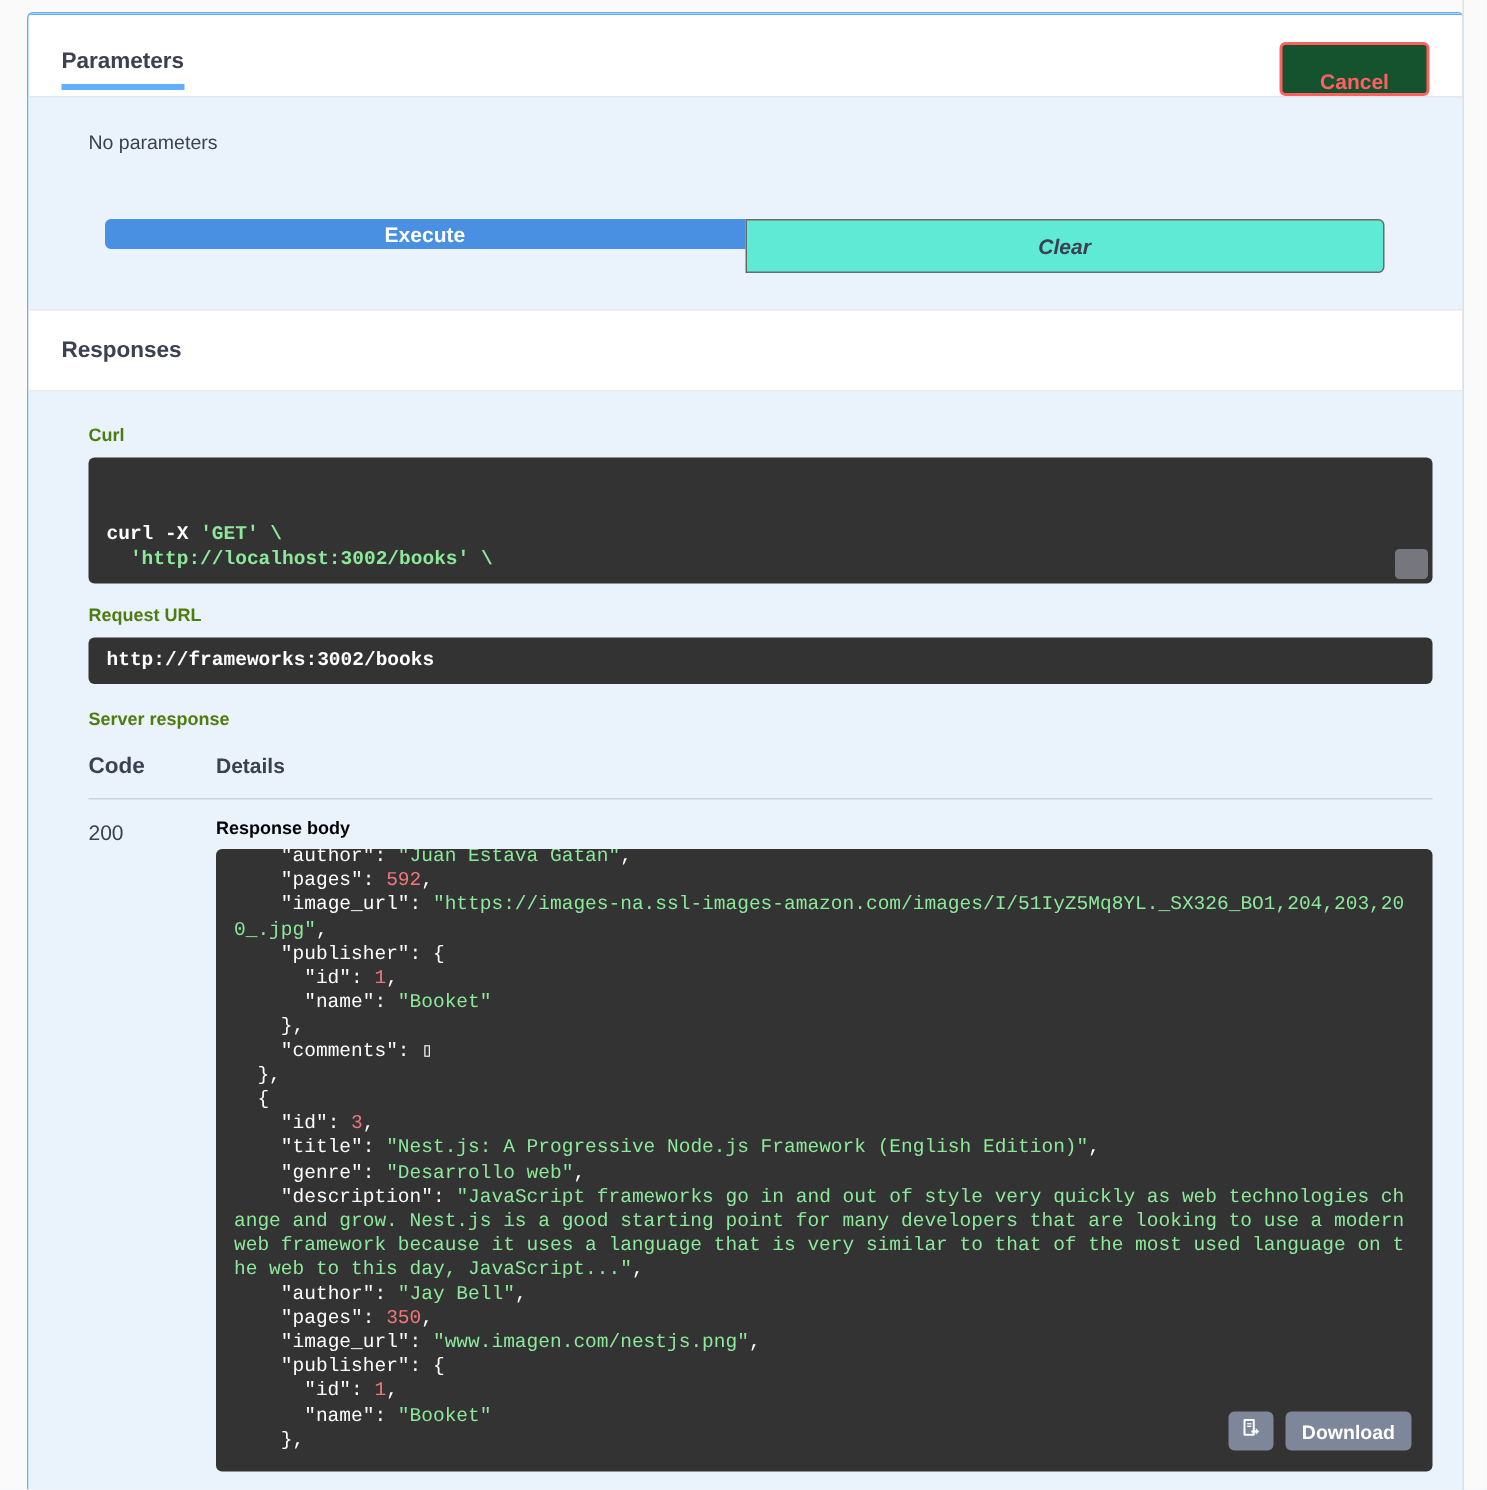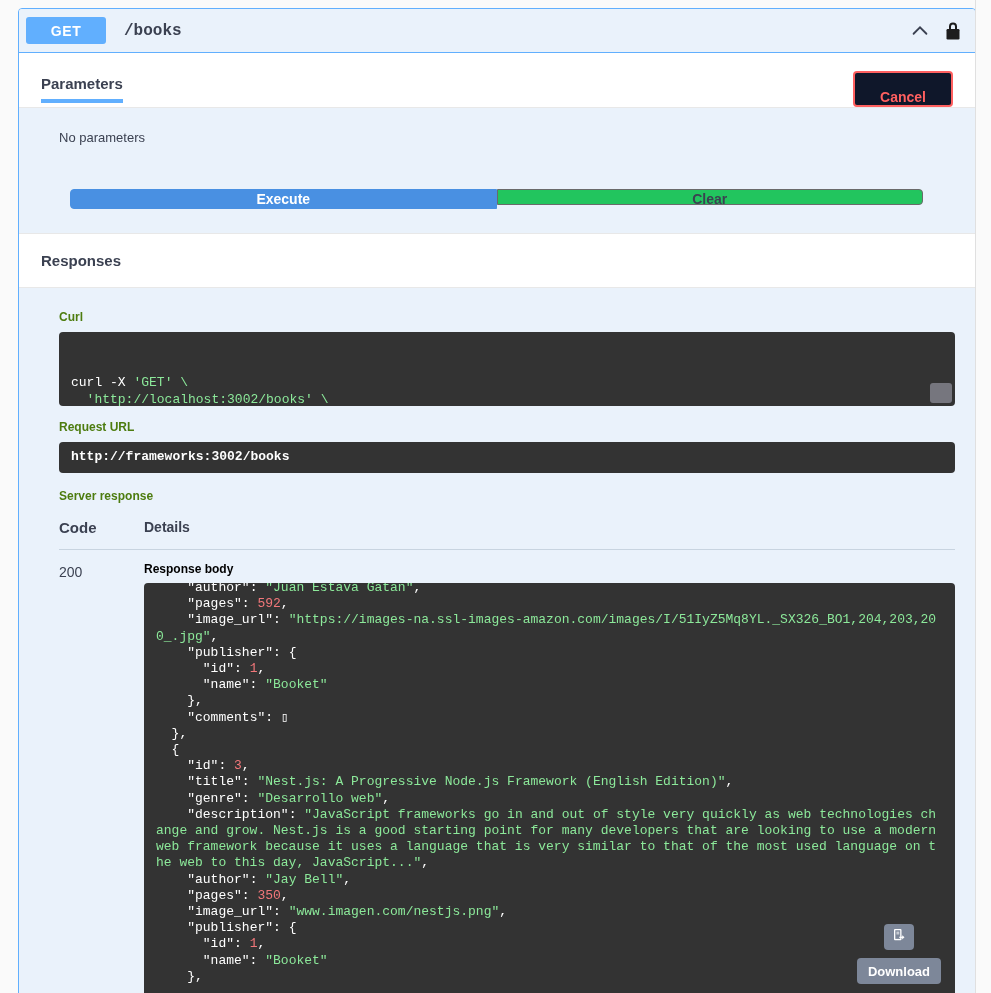--- a/index.html
+++ b/index.html
@@ -108,21 +108,21 @@
     position: absolute;
     left: 0;
     bottom: 0;
     height: 4px;
     width: 100%;
     background: #61affe;
   }
   .btn-cancel {
     width: 100px;
     height: 30px;
-    background: #0f172a;
+    background: #14532d;
     border: 2px solid #ff6060;
     border-radius: 4px;
     color: #ff6060;
     font-size: 14px;
     font-weight: bold;
     font-family: "Liberation Sans", sans-serif;
     cursor: pointer;
     padding: 16px;
   }
 
@@ -148,29 +148,30 @@
     border: 1px solid #4990e2;
     border-radius: 4px 0 0 4px;
     color: #fff;
     font-size: 14px;
     font-weight: bold;
     font-family: "Liberation Sans", sans-serif;
     cursor: pointer;
   }
   .btn-clear {
     flex: 1 1 0;
-    height: 16px;
-    background: #22c55e;
+    height: 36px;
+    background: #5eead4;
     border: 1px solid #6a6a6a;
     border-radius: 0 4px 4px 0;
     color: #3b4151;
     font-size: 14px;
     font-weight: bold;
     font-family: "Liberation Sans", sans-serif;
     cursor: pointer;
+    font-style: italic;
   }
 
   
   .responses-head {
     background: #fff;
     padding: 18px 0 18px 22px;
     border-top: 1px solid #e8e8e8;
     border-bottom: 1px solid #e8e8e8;
   }
   .responses-head h4 {
@@ -200,21 +201,21 @@
     margin: 0 0 0 20px;
     padding: 10px 12px;
     box-sizing: border-box;
     overflow: hidden;
     color: #ffffff;
     font-family: "Liberation Mono", monospace;
     font-size: 13px;
     line-height: 16.5px;
     white-space: pre;
   }
-  .curl-block { height: 74px; }
+  .curl-block { height: 84px; font-weight: bold; }
   .curl-block .gr { color: #8ce99a; }
   .url-block {
     height: 31px;
     display: flex;
     align-items: center;
     font-weight: bold;
     font-size: 13px;
     padding: 0 12px;
     margin-top: 0;
   }
@@ -300,21 +301,20 @@
   .json-scroll .s { color: #8ce99a; }
   .json-scroll .n { color: #f2777a; }
   .json-scroll .p { color: #ffffff; }
   .json-btns {
     position: absolute;
     right: 14px;
     bottom: 14px;
     display: flex;
     align-items: center;
     gap: 8px;
-    flex-direction: column;
   }
   .btn-copy-json {
     width: 30px;
     height: 26px;
     background: #7d8799;
     border: none;
     border-radius: 4px;
     display: flex;
     align-items: center;
     justify-content: center;
@@ -343,37 +343,20 @@
     border-left: 1px solid #e0e0e0;
   }
 </style>
 </head>
 <body>
 
 <div id="page">
 
   <div class="opblock">
 
-    <div class="opblock-summary">
-      <span class="method-badge">GET</span>
-      <span class="op-path">/books</span>
-      <span class="summary-ctrl">
-        <span>
-          <svg class="chevron-up" viewBox="0 0 24 24" fill="none" stroke="#3b4151" stroke-width="2" stroke-linecap="round">
-            <polyline points="5,15 12,8 19,15"></polyline>
-          </svg>
-        </span>
-        <span>
-          <svg class="lock-icon" viewBox="0 0 20 22" fill="#1d1d1d">
-            <path d="M6 9V6.5a4 4 0 1 1 8 0V9h-2V6.5a2 2 0 1 0-4 0V9H6z"></path>
-            <rect x="3.5" y="9" width="13" height="10.5" rx="1.2"></rect>
-          </svg>
-        </span>
-      </span>
-    </div>
 
     <div class="opblock-body">
 
       <div class="tab-header">
         <span class="tab-title-wrap">
           <span class="tab-title">Parameters</span>
           <span class="tab-underline"></span>
         </span>
         <button class="btn-cancel">Cancel</button>
       </div>

